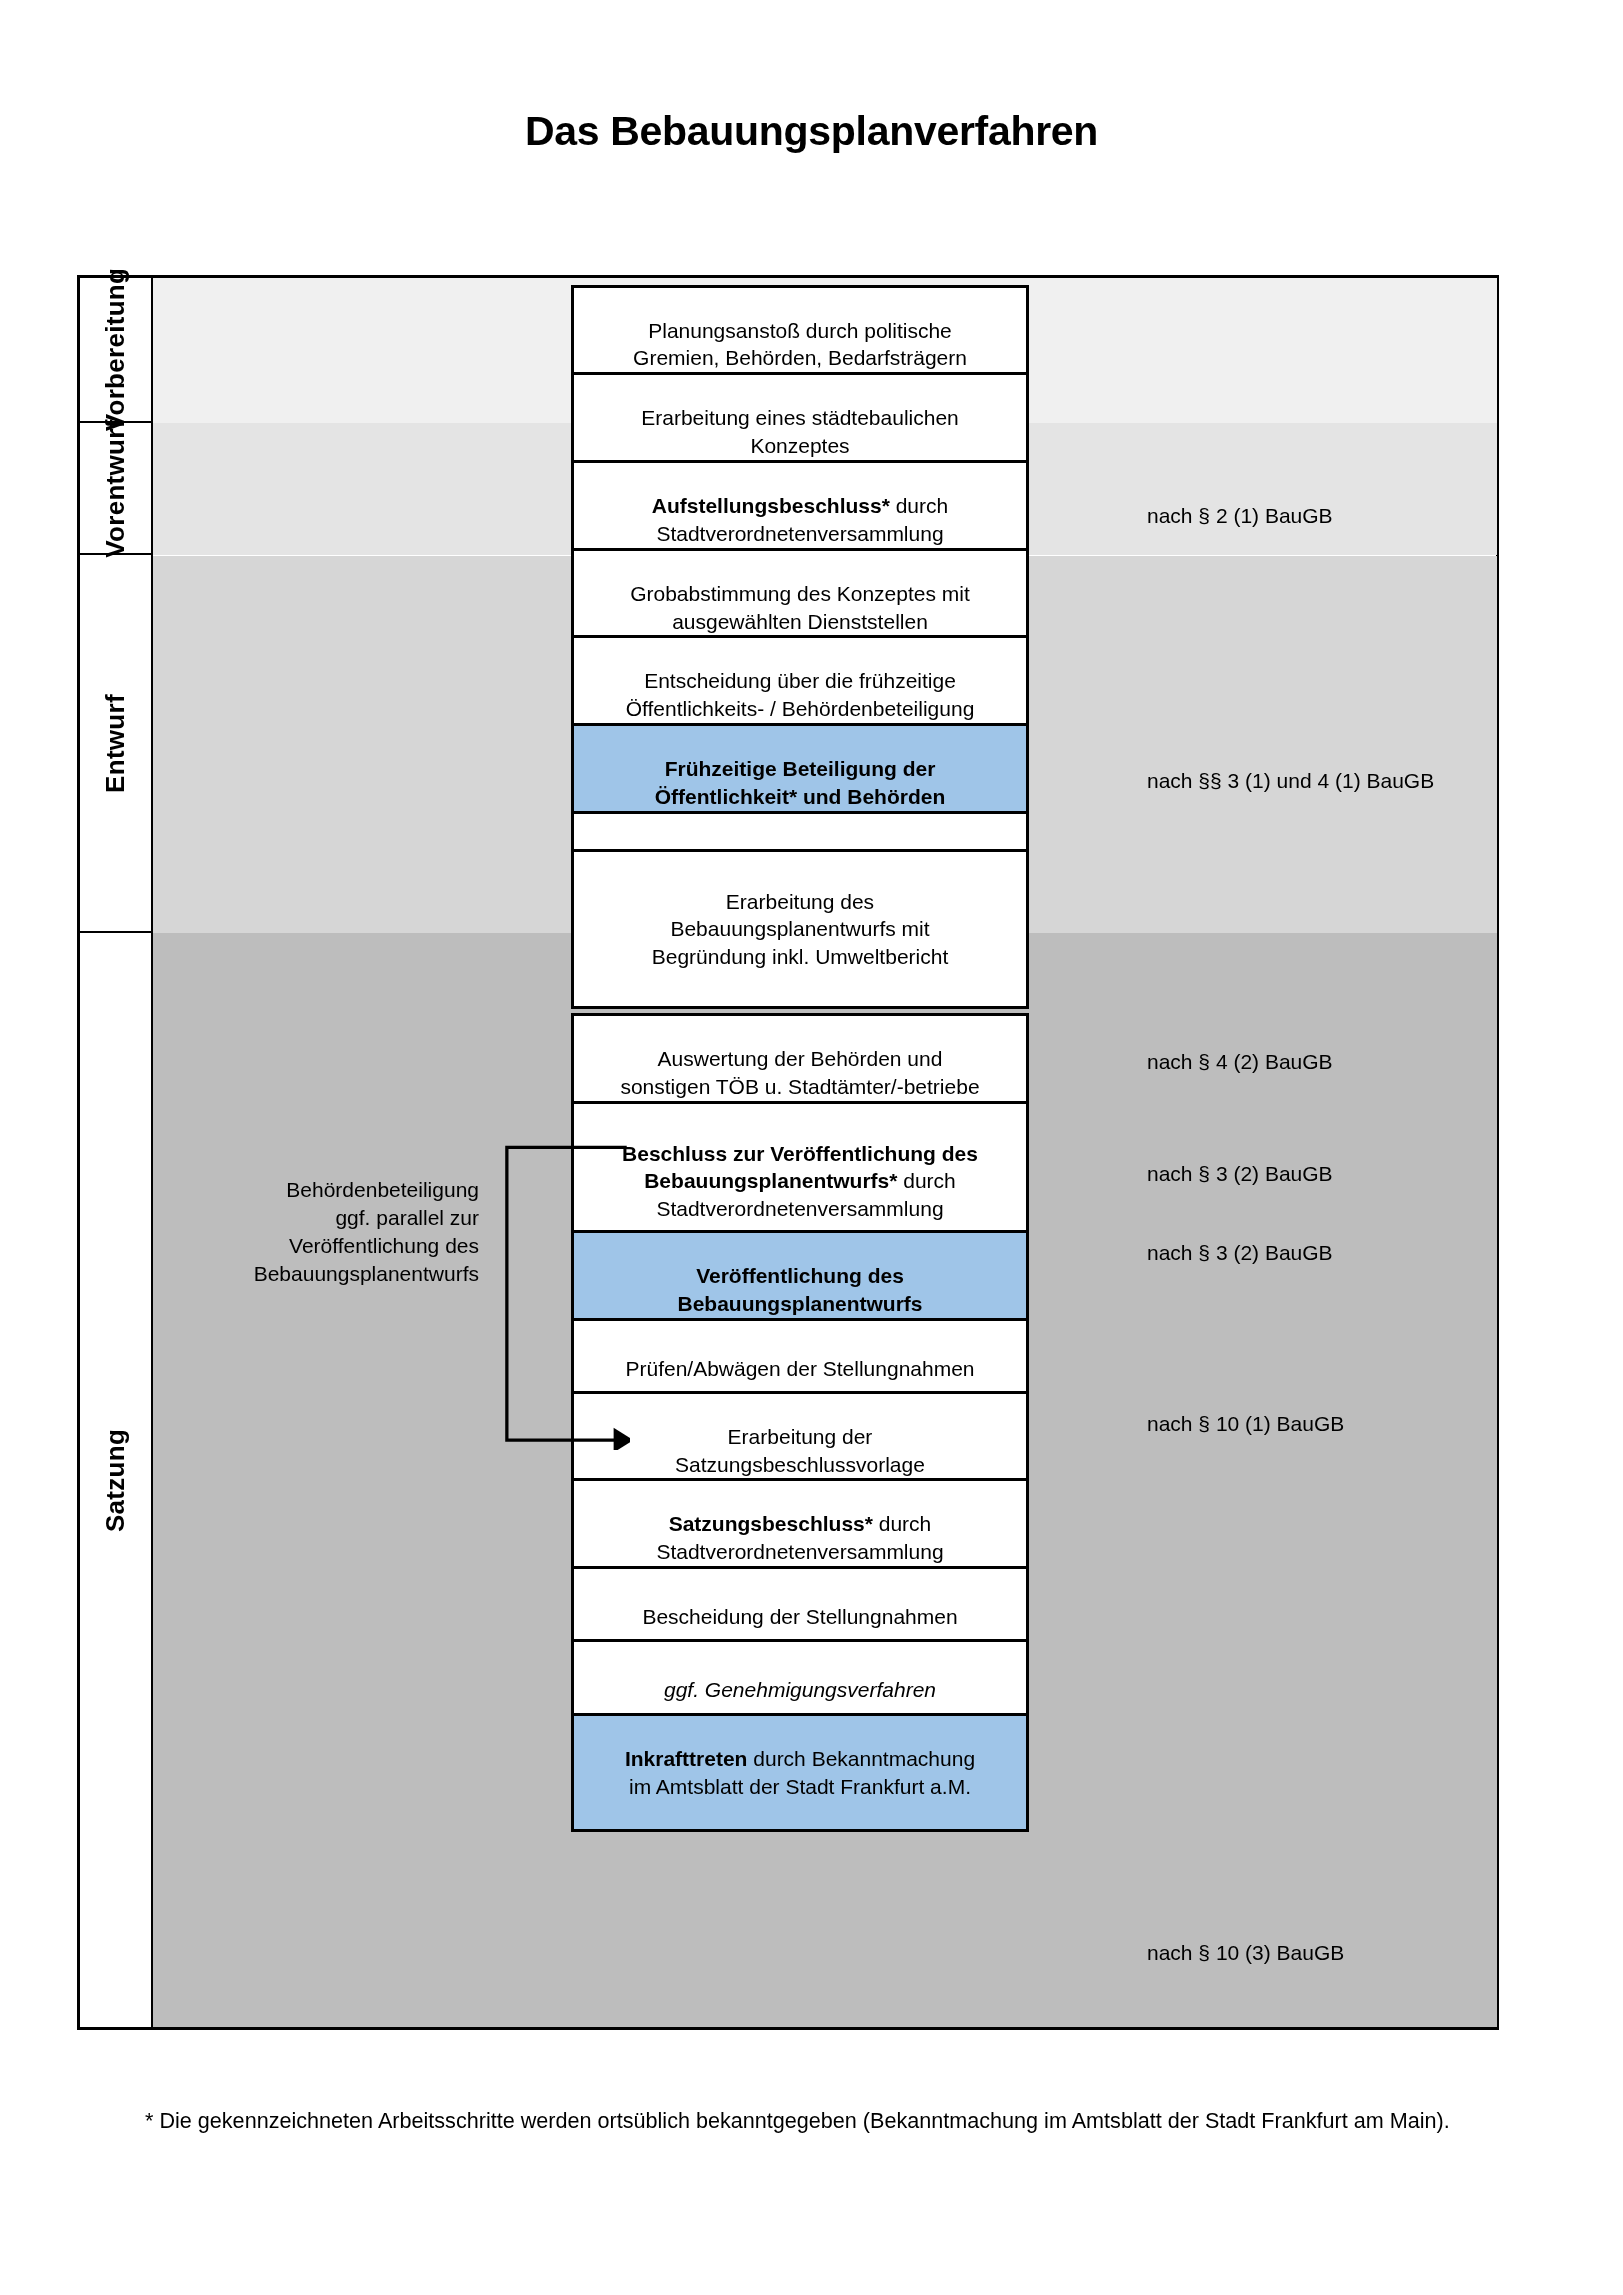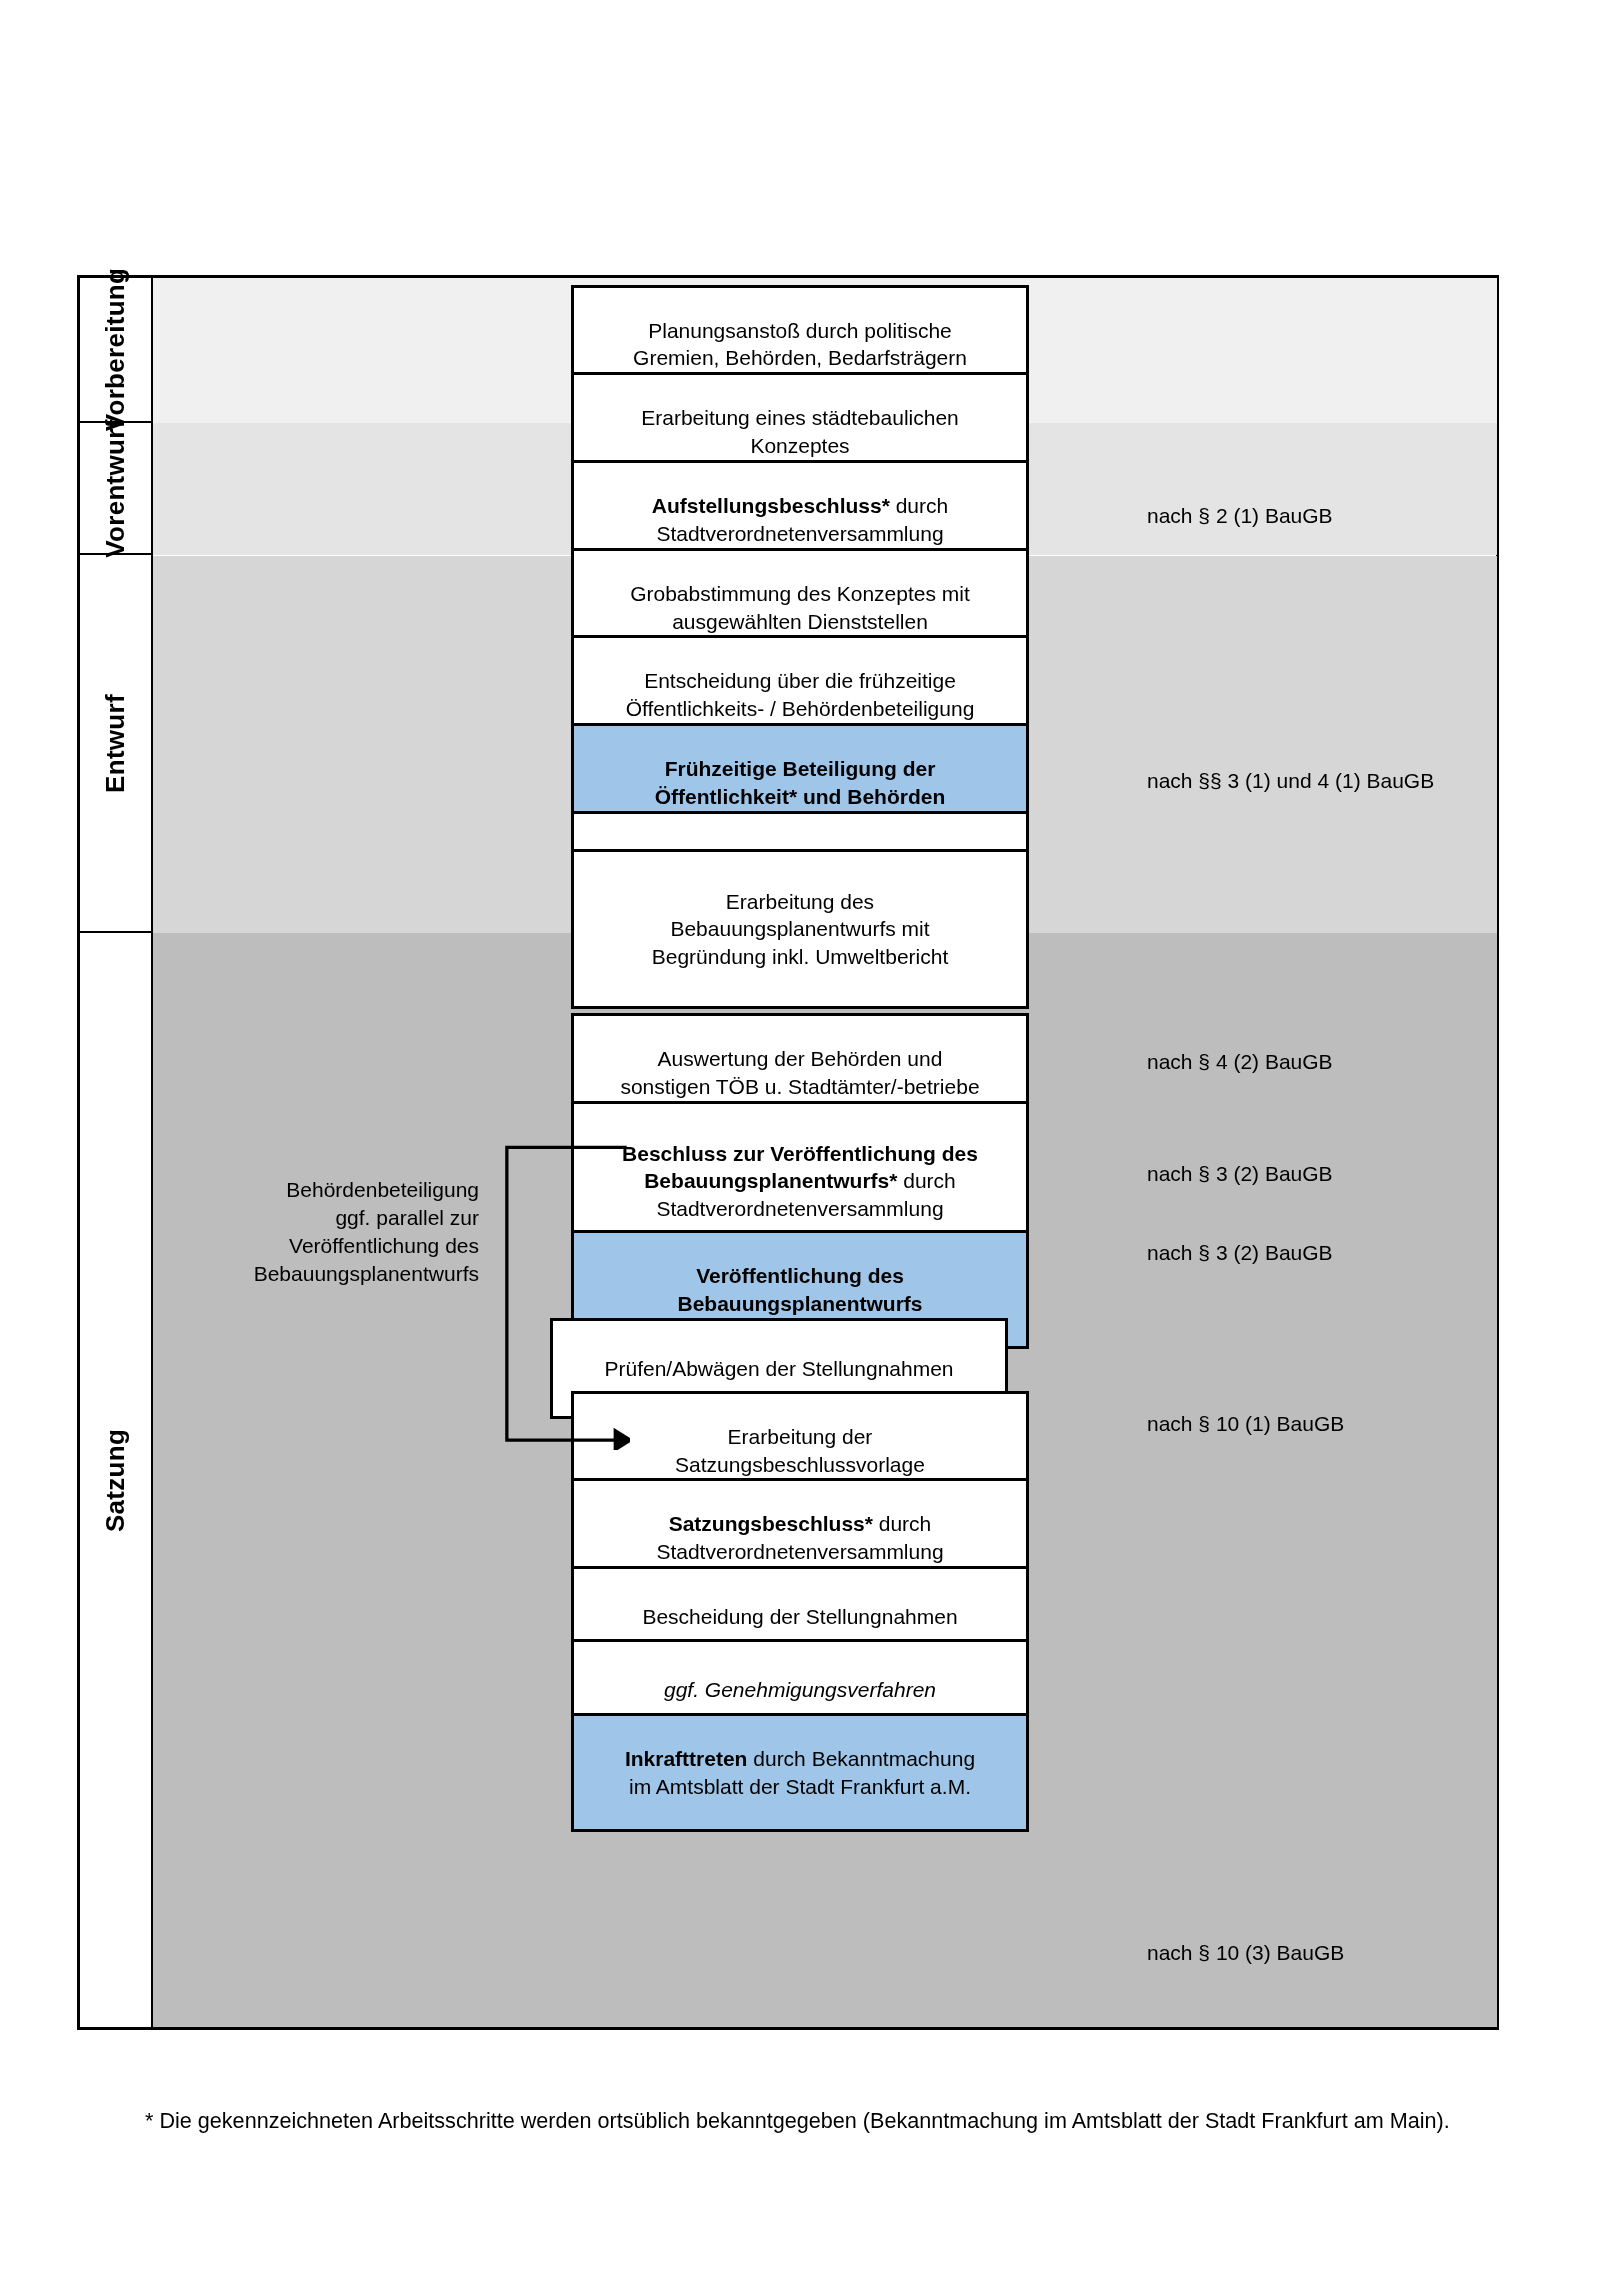--- a/index.html
+++ b/index.html
@@ -112,20 +112,21 @@
     left:145px; top:2104px;
     width:1348px;
     font-size:21.6px;
     line-height:1.62;
   }
 </style>
 </head>
 <body>
 
 <div id="title-block">
+  <h1 id="doc-title">Das Bebauungsplanverfahren</h1>
 </div>
 
 <div id="diagram-frame">
 
   <div id="bands">
       <div class="section-band" style="top: 0px; height: 145px; background: rgb(240, 240, 240);"></div>
       <div class="section-band" style="top: 145px; height: 132px; background: rgb(228, 228, 228);"></div>
       <div class="section-band" style="top: 278px; height: 377px; background: rgb(214, 214, 214);"></div>
       <div class="section-band" style="top: 655px; height: 1094px; background: rgb(189, 189, 189);"></div>
     </div>
@@ -206,21 +207,21 @@
           <span class="line"><span class="bold">Bebauungsplanentwurfs*</span> durch</span>
           <span class="line">Stadtverordnetenversammlung</span>
         </div>
       </div>
       <div class="pbox blue" style="left: 491px; top: 952px; height: 119px;">
         <div>
           <span class="line"><span class="bold">Veröffentlichung des</span></span>
           <span class="line"><span class="bold">Bebauungsplanentwurfs</span></span>
         </div>
       </div>
-      <div class="pbox" style="left: 470px; top: 1040px; height: 101px;">
+      <div class="pbox" style="left: 491px; top: 1040px; height: 101px;">
         <div>
           <span class="line">Prüfen/Abwägen der Stellungnahmen</span>
         </div>
       </div>
       <div class="pbox" style="left: 491px; top: 1113px; height: 119px;">
         <div>
           <span class="line">Erarbeitung der</span>
           <span class="line">Satzungsbeschlussvorlage</span>
         </div>
       </div>

